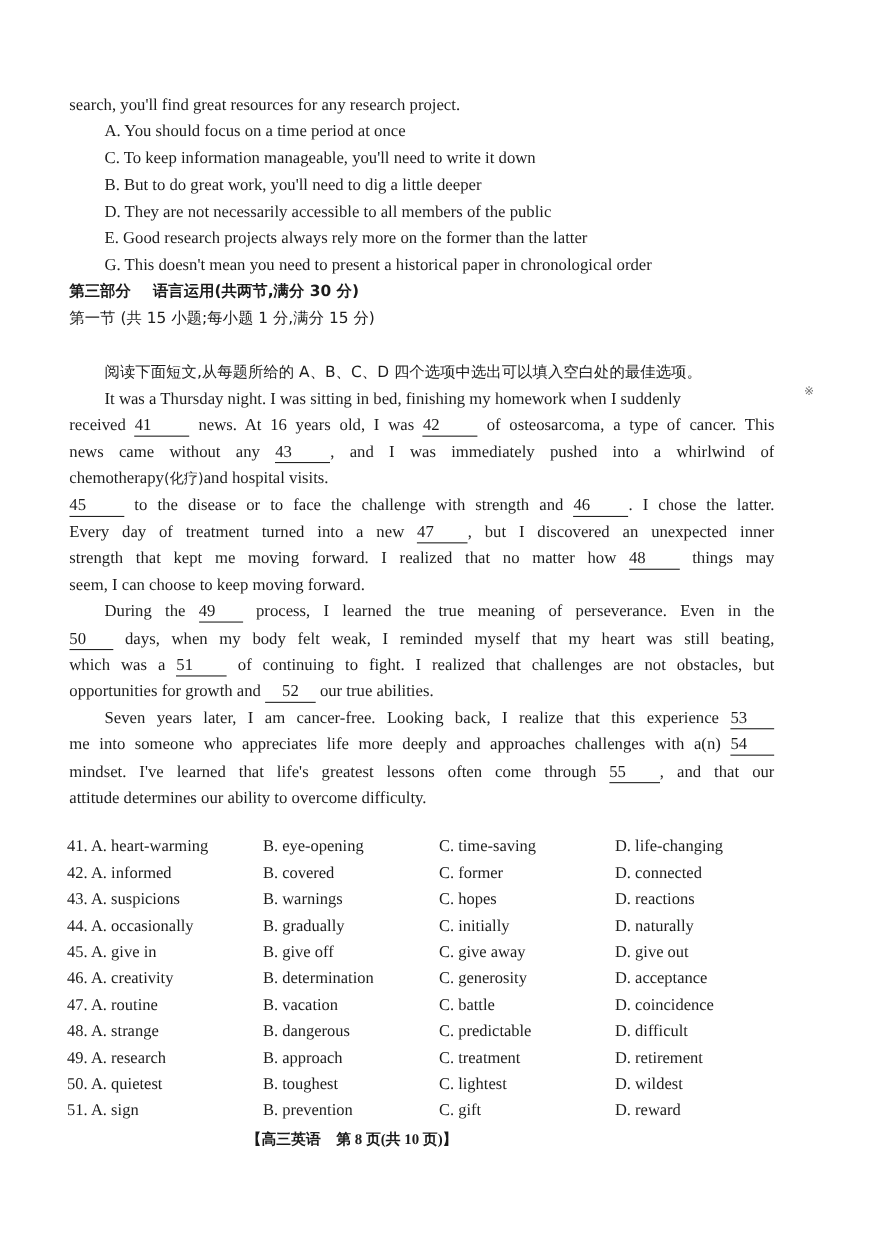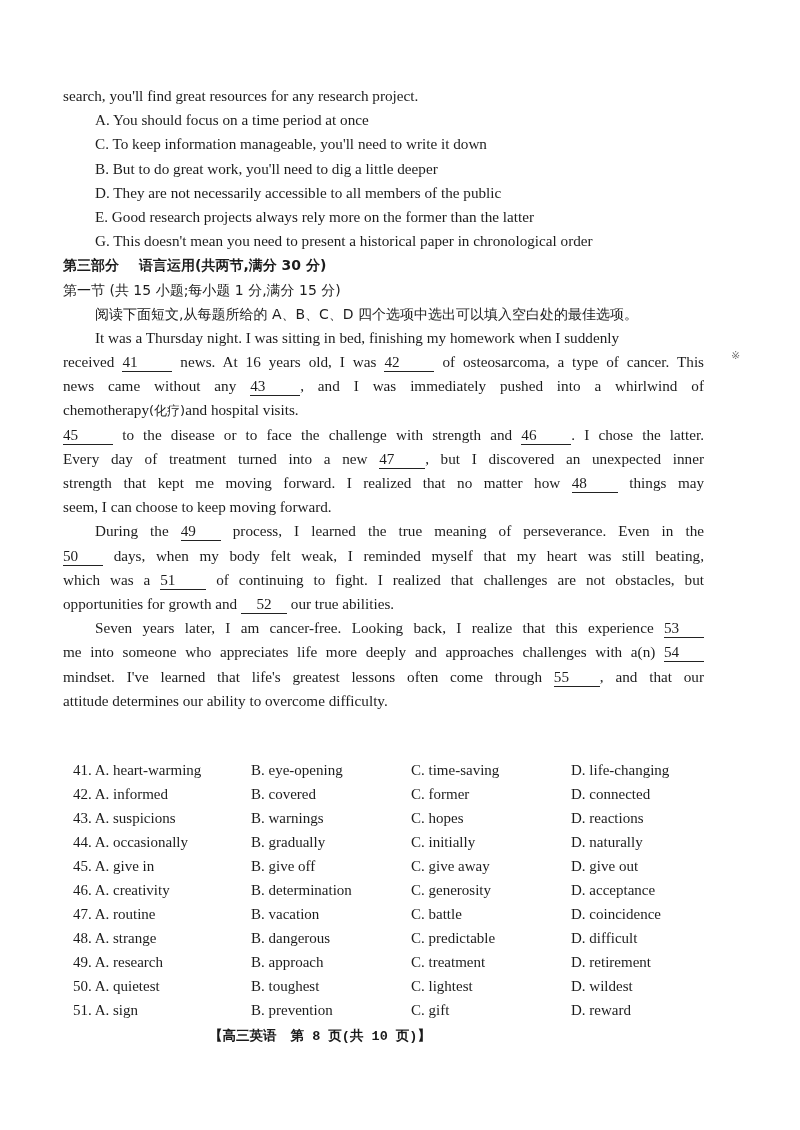--- a/index.html
+++ b/index.html
@@ -49,20 +49,21 @@
       width: 20px;
     }
     .subheading {
       font-family: "DejaVu Sans", "Liberation Sans", sans-serif;
       font-size: 14px;
     }
     .instruction {
       font-family: "DejaVu Sans", "Liberation Sans", sans-serif;
       font-size: 14px;
       padding-left: 32px;
+      margin-top: 25px;
     }
     .blank {
       display: inline-block;
       border-bottom: 1px solid #222;
       text-align: center;
       line-height: 18px;
       height: 18px;
       vertical-align: baseline;
     }
     .blank.w50 { width: 50px; }
@@ -76,38 +77,37 @@
       position: absolute;
       left: 61px;
       top: 758px;
       width: 680px;
     }
     .choice-row {
       position: relative;
       height: 24px;
       font-size: 15px;
       line-height: 24px;
-      margin-left: 12px;
     }
     .choice-row span {
       position: absolute;
       top: 0;
       white-space: nowrap;
     }
     .col-a { left: 0; }
     .col-b { left: 178px; }
     .col-c { left: 338px; }
     .col-d { left: 498px; }
     .footer {
       position: absolute;
       top: 1027px;
       left: 0;
       width: 640px;
       text-align: center;
-      font-family: Liberation Mono, monospace;
+      font-family: Liberation Serif, serif;
       font-weight: bold;
       font-size: 13.5px;
       color: #1a1a1a;
     }
     .footer .sp {
       display: inline-block;
       width: 14px;
     }
     .margin-mark {
       position: absolute;

